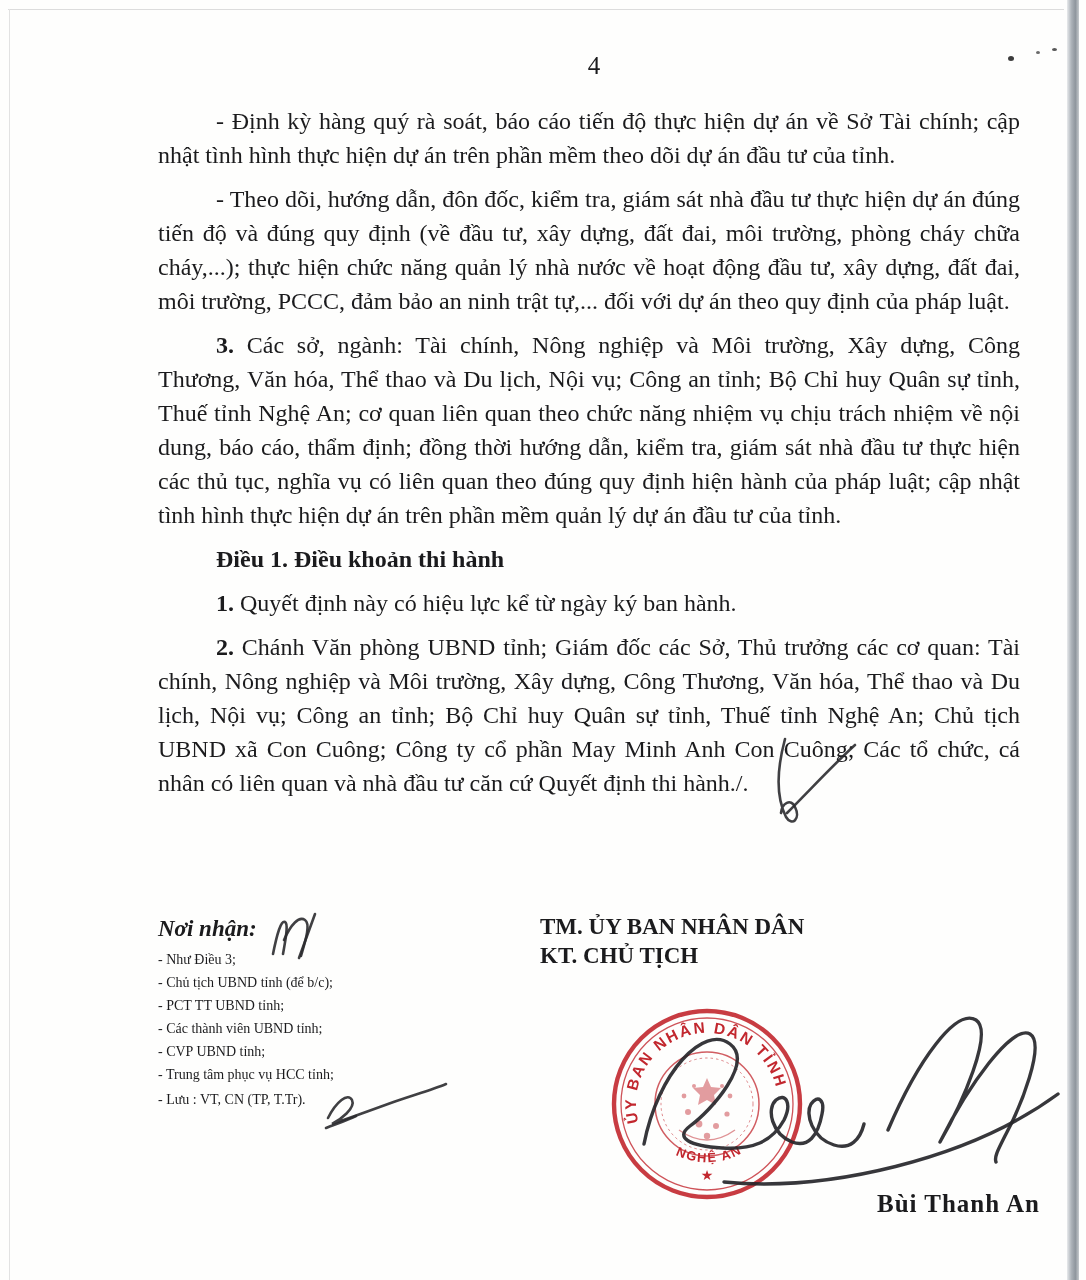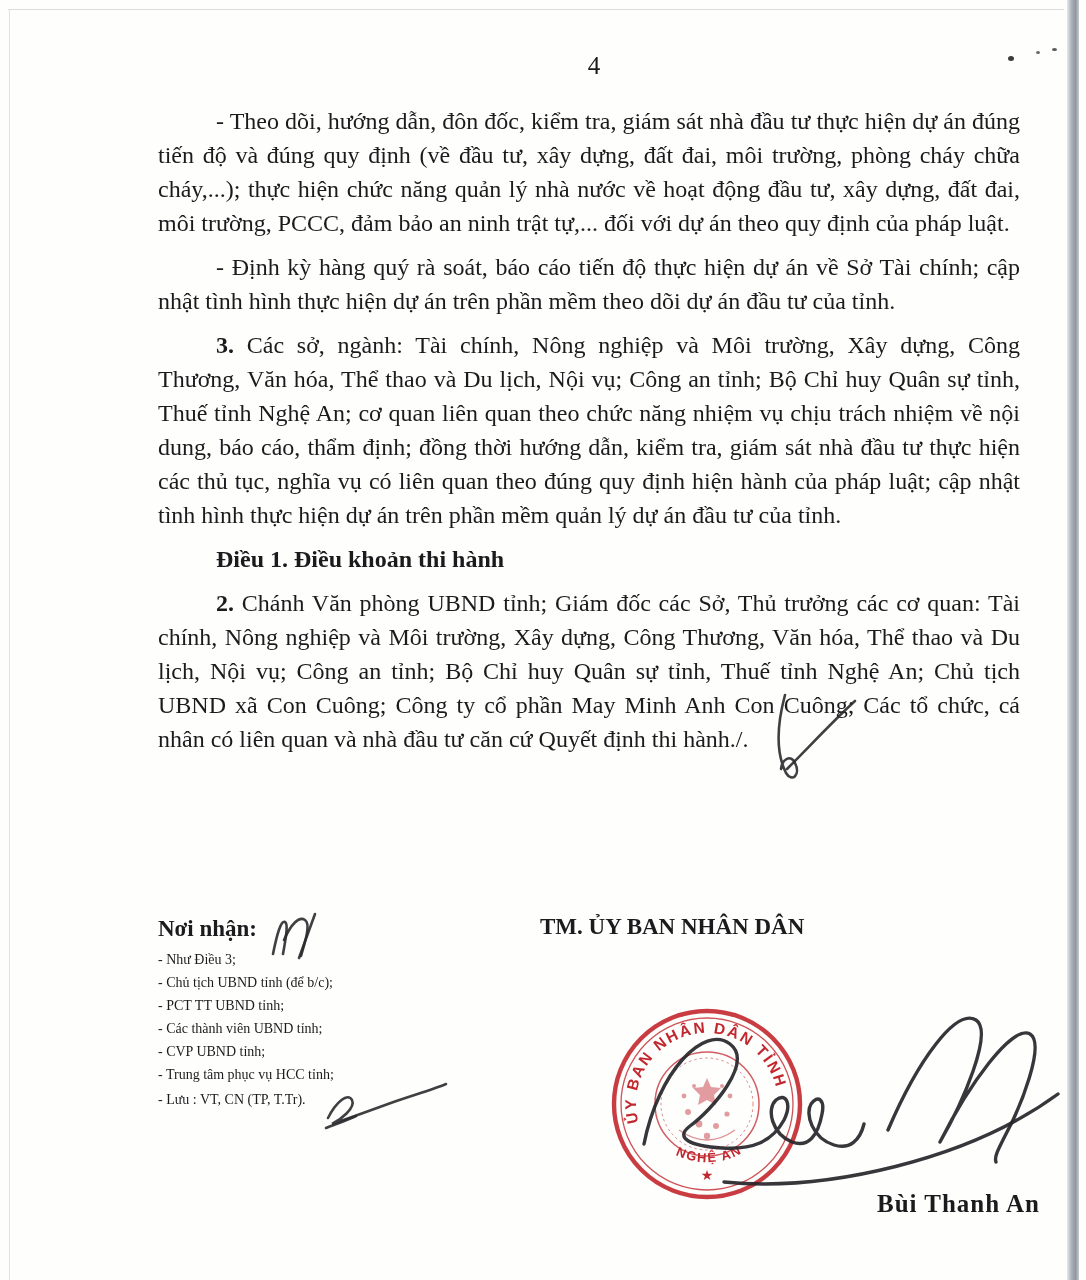--- a/index.html
+++ b/index.html
@@ -22,21 +22,21 @@
   .page-number{position:absolute;left:168px;width:852px;top:52px;text-align:center;
     font-size:25px;}
 
   .content{position:absolute;left:158px;top:104px;width:862px;
     font-size:24px;line-height:34px;text-align:justify;}
   .content p{margin:0 0 10px 0;text-indent:58px;}
   .content p.heading{font-weight:bold;}
   .lead{font-weight:bold;}
 
   .recipients{position:absolute;left:158px;top:916px;width:420px;}
-  .recipients .rc-label{font-weight:bold;font-size:23px;display:inline-block;}
+  .recipients .rc-label{font-weight:bold;font-style:italic;font-size:23px;display:inline-block;}
   .recipients .rc-items{margin-top:6px;font-size:14px;line-height:23px;}
 
   .sign-block{position:absolute;left:540px;top:912px;width:500px;text-align:left;
     font-weight:bold;font-size:23px;line-height:29px;}
   .signer{position:absolute;left:540px;top:1190px;width:500px;text-align:right;
     font-weight:bold;font-size:25px;letter-spacing:1px;}
 
   .seal-sign{position:absolute;left:596px;top:994px;width:486px;height:206px;}
 
   .ink{stroke:#26262a;stroke-width:3.4;fill:none;stroke-linecap:round;stroke-linejoin:round;opacity:.92;}
@@ -54,24 +54,25 @@
   <div class="edge-top"></div>
   <div class="edge-left"></div>
   <div class="scan-strip"></div>
   <div class="dot d1"></div>
   <div class="dot d2"></div>
   <div class="dot d3"></div>
 
   <div class="page-number">4</div>
 
   <div class="content">
+    <p><span class="lead"></span><span>- Định kỳ hàng quý rà soát, báo cáo tiến độ thực hiện dự án về Sở Tài chính; cập nhật tình hình thực hiện dự án trên phần mềm theo dõi dự án đầu tư của tỉnh.</span></p>
     <p><span class="lead"></span><span>- Theo dõi, hướng dẫn, đôn đốc, kiểm tra, giám sát nhà đầu tư thực hiện dự án đúng tiến độ và đúng quy định (về đầu tư, xây dựng, đất đai, môi trường, phòng cháy chữa cháy,...); thực hiện chức năng quản lý nhà nước về hoạt động đầu tư, xây dựng, đất đai, môi trường, PCCC, đảm bảo an ninh trật tự,... đối với dự án theo quy định của pháp luật.</span></p>
-    <p><span class="lead"></span><span>- Định kỳ hàng quý rà soát, báo cáo tiến độ thực hiện dự án về Sở Tài chính; cập nhật tình hình thực hiện dự án trên phần mềm theo dõi dự án đầu tư của tỉnh.</span></p>
     <p><span class="lead">3.</span><span> Các sở, ngành: Tài chính, Nông nghiệp và Môi trường, Xây dựng, Công Thương, Văn hóa, Thể thao và Du lịch, Nội vụ; Công an tỉnh; Bộ Chỉ huy Quân sự tỉnh, Thuế tỉnh Nghệ An; cơ quan liên quan theo chức năng nhiệm vụ chịu trách nhiệm về nội dung, báo cáo, thẩm định; đồng thời hướng dẫn, kiểm tra, giám sát nhà đầu tư thực hiện các thủ tục, nghĩa vụ có liên quan theo đúng quy định hiện hành của pháp luật; cập nhật tình hình thực hiện dự án trên phần mềm quản lý dự án đầu tư của tỉnh.</span></p>
     <p class="heading">Điều 1. Điều khoản thi hành</p>
+    <p><span class="lead">1.</span><span> Quyết định này có hiệu lực kể từ ngày ký ban hành.</span></p>
     <p><span class="lead">2.</span><span> Chánh Văn phòng UBND tỉnh; Giám đốc các Sở, Thủ trưởng các cơ quan: Tài chính, Nông nghiệp và Môi trường, Xây dựng, Công Thương, Văn hóa, Thể thao và Du lịch, Nội vụ; Công an tỉnh; Bộ Chỉ huy Quân sự tỉnh, Thuế tỉnh Nghệ An; Chủ tịch UBND xã Con Cuông; Công ty cổ phần May Minh Anh Con Cuông; Các tổ chức, cá nhân có liên quan và nhà đầu tư căn cứ Quyết định thi hành./.</span><svg class="flourish" width="108" height="92" viewBox="0 0 108 92" style="margin:-58px 0 -34px 2px;">
         <path class="ink-thin" d="M34,6 C 27,32 24,62 35,84 C 41,94 50,86 44,74 C 40,65 31,70 30,80"></path>
         <path class="ink-thin" d="M36,80 C 58,58 84,30 104,12"></path>
       </svg></p>
   </div>
 
   <div class="recipients">
     <span class="rc-label">Nơi nhận:</span><svg class="flourish" width="62" height="50" viewBox="0 0 62 50" style="margin:-8px 0 -24px 8px;">
       <path class="ink-thin" d="M8,44 C 12,24 16,10 20,12 C 24,14 20,32 18,44"></path>
       <path class="ink-thin" d="M19,30 C 26,14 34,6 40,10 C 46,14 40,32 36,46"></path>
@@ -86,20 +87,21 @@
       <div>- Trung tâm phục vụ HCC tỉnh;</div>
       <div><span>- Lưu : VT, CN (TP, T.Tr).</span><svg class="flourish" width="140" height="52" viewBox="0 0 140 52" style="margin:-6px 0 -28px 4px;">
           <path class="ink-thin" d="M18,38 C 26,22 38,12 42,20 C 46,28 30,40 22,44 C 34,40 56,32 78,24 C 100,16 122,10 136,4"></path>
           <path class="ink-thin" d="M16,48 C 26,44 38,40 46,36"></path>
         </svg></div>
     </div>
   </div>
 
   <div class="sign-block">
     <div>TM. ỦY BAN NHÂN DÂN</div>
+    <div>KT. CHỦ TỊCH</div>
   </div>
 
   <svg class="seal-sign" viewBox="0 0 486 206">
 
     <g>
       <circle class="seal-stroke" cx="111" cy="110" r="93" stroke-width="4.4" opacity="0.9"></circle>
       <circle class="seal-stroke" cx="111" cy="110" r="86" stroke-width="1.3" opacity="0.8"></circle>
       <circle class="seal-stroke" cx="111" cy="110" r="52" stroke-width="1.5" opacity="0.75"></circle>
       <circle class="seal-stroke" cx="111" cy="110" r="46" stroke-width="1" stroke-dasharray="2.5,3" opacity="0.55"></circle>
 

